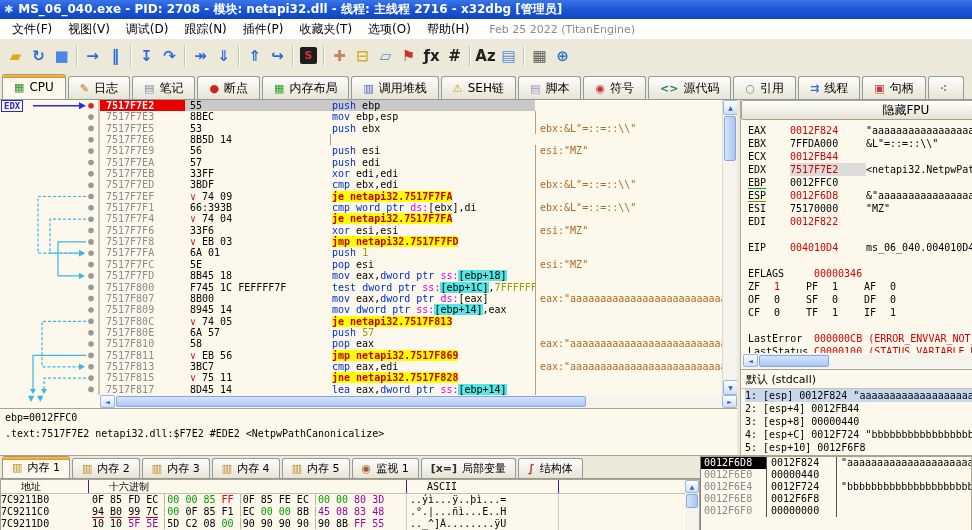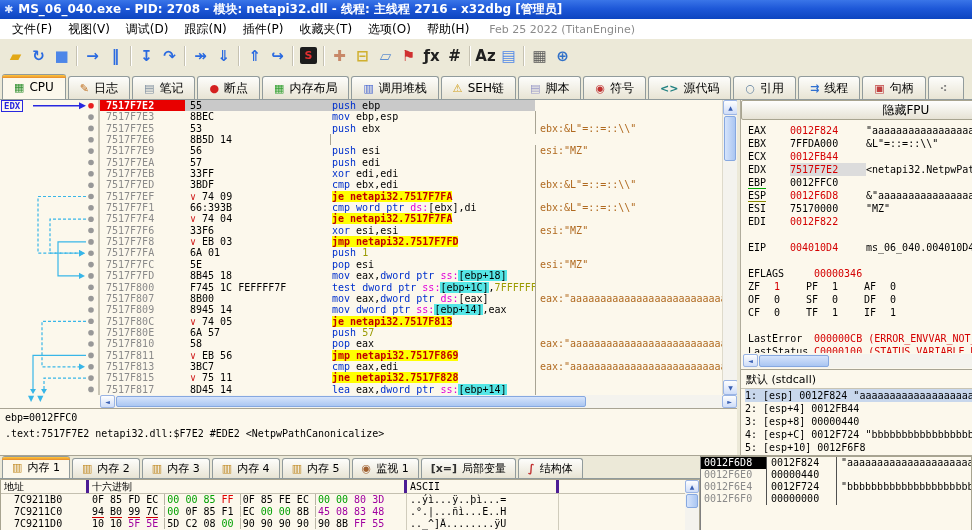--- a/index.html
+++ b/index.html
@@ -99,24 +99,24 @@
     line-height:13px; padding-left:4px; white-space:pre; }
   .arg-row { height:13px; overflow:hidden; }
   .arg-row.sel { background:#c8d7ec; }
 
   
   .bottom-dock { height:75px; display:flex; border-top:1px solid #a8a494; background:#ece9d8; }
   .bd-left { width:700px; flex:none; display:flex; flex-direction:column; }
   .memdump { flex:1; display:flex; background:#fcf8ec; border:1px solid #a8a490; border-bottom:none; }
   .md-main { flex:1; overflow:hidden; font-family:"DejaVu Sans Mono",monospace; font-size:10px; }
   .md-header { display:flex; height:14px; line-height:13px; border-bottom:1px solid #c4c0b0; font-size:10px; }
-  .mdh { padding-left:3px; border-right:3px solid #4c1d95; overflow:hidden; }
+  .mdh { padding-left:20px; border-right:1px solid #4c1d95; overflow:hidden; }
   .md-addr-c { width:88px; flex:none; } .md-hex-c { width:318px; flex:none; } .md-ascii-c { width:152px; flex:none; }
   .md-row { display:flex; height:12px; line-height:12px; white-space:pre; }
-  .md-row .md-addr-c { padding-left:13px; }
+  .md-row .md-addr-c { padding-left:0; }
   .md-row .md-hex-c, .md-row .md-ascii-c { padding-left:3px; border-right:1px solid #d0ccbc; overflow:hidden; }
   .gs { border-left:1px solid #b8b4a4; margin:0 2px 0 0; }
   .bk{color:#000}.bg{color:#00a000}.bp{color:#a000a0}.br{color:#e00000}
   .bu{color:#000; border-bottom:1px solid #d00000;}
   .md-vscroll { width:14px; flex:none; background:#f4f3ee; display:flex; flex-direction:column; }
   .md-vscroll .sb-btn { width:14px; height:13px; }
   .md-thumb { height:14px; margin:1px; background:linear-gradient(90deg,#d6e4fb,#aac6f2); border:1px solid #86a8e0; border-radius:2px; }
 
   .stack { flex:1; background:#fcf8ec; border:1px solid #a8a490; border-left:1px solid #808080; border-bottom:none;
     font-family:"DejaVu Sans Mono",monospace; font-size:10px; overflow:hidden; }
@@ -402,15 +402,16 @@
         <span class="sb-btn">▲</span>
         <span class="md-thumb"></span>
         <span class="sb-track"></span>
       </div>
     </div>
   </div>
   <div class="stack" id="stack">
       <div class="st-row"><span class="st-addr sel">0012F6D8</span><span class="st-val">0012F824</span><span class="st-com">"aaaaaaaaaaaaaaaaaaaaaaaaaaaaaaaaaaaa</span></div>
       <div class="st-row"><span class="st-addr">0012F6E0</span><span class="st-val">00000440</span><span class="st-com"></span></div>
       <div class="st-row"><span class="st-addr">0012F6E4</span><span class="st-val">0012F724</span><span class="st-com">"bbbbbbbbbbbbbbbbbbbbbbbbbbbbbbbbbbbb</span></div>
+      <div class="st-row"><span class="st-addr">0012F6E8</span><span class="st-val">0012F6F8</span><span class="st-com"></span></div>
       <div class="st-row"><span class="st-addr">0012F6F0</span><span class="st-val">00000000</span><span class="st-com"></span></div>
     </div>
 </div>
 
 </body></html>

